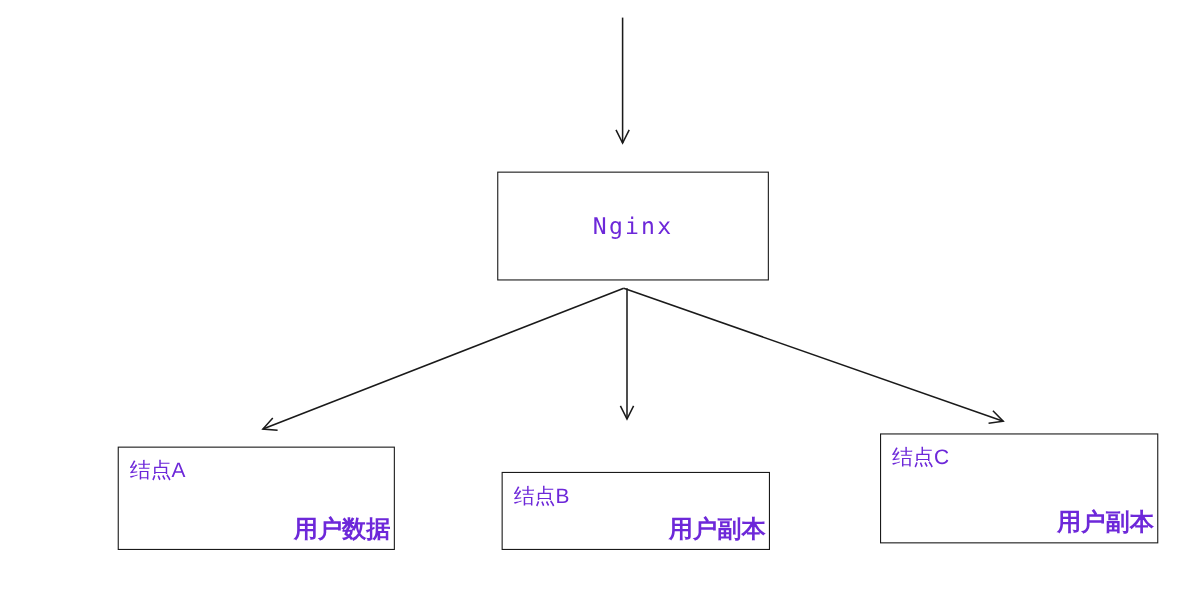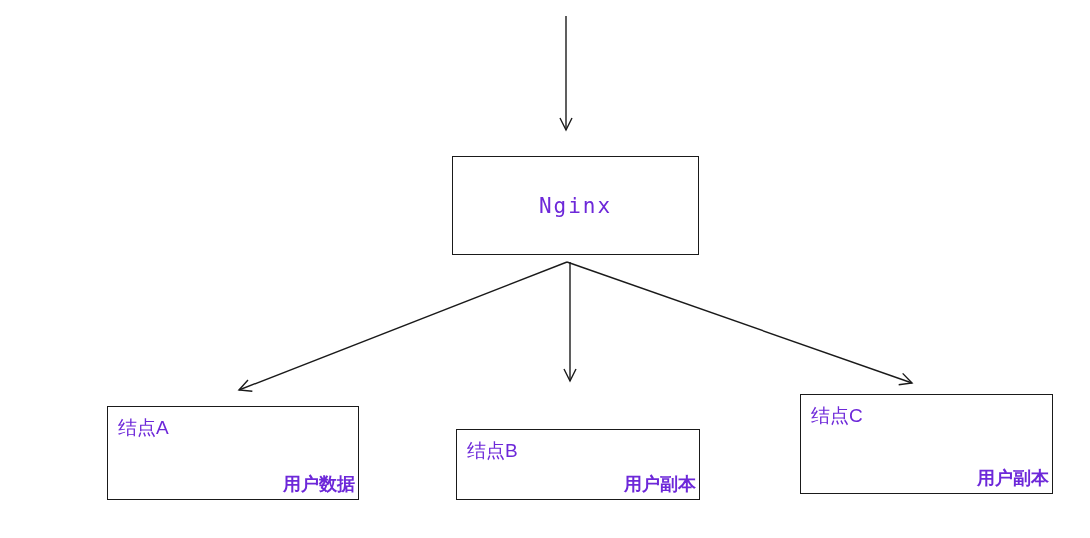--- a/index.html
+++ b/index.html
@@ -53,21 +53,21 @@
     top: 8px;
     left: 10px;
     font-size: 19px;
     font-family: "Liberation Sans", sans-serif;
     white-space: nowrap;
   }
   .node-sublabel {
     position: absolute;
     bottom: 3px;
     right: 3px;
-    font-size: 18px;
+    font-size: 22px;
     font-weight: bold;
     font-family: "Liberation Sans", sans-serif;
     white-space: nowrap;
   }
 </style>
 </head>
 <body>
 
 <div class="canvas">
 

